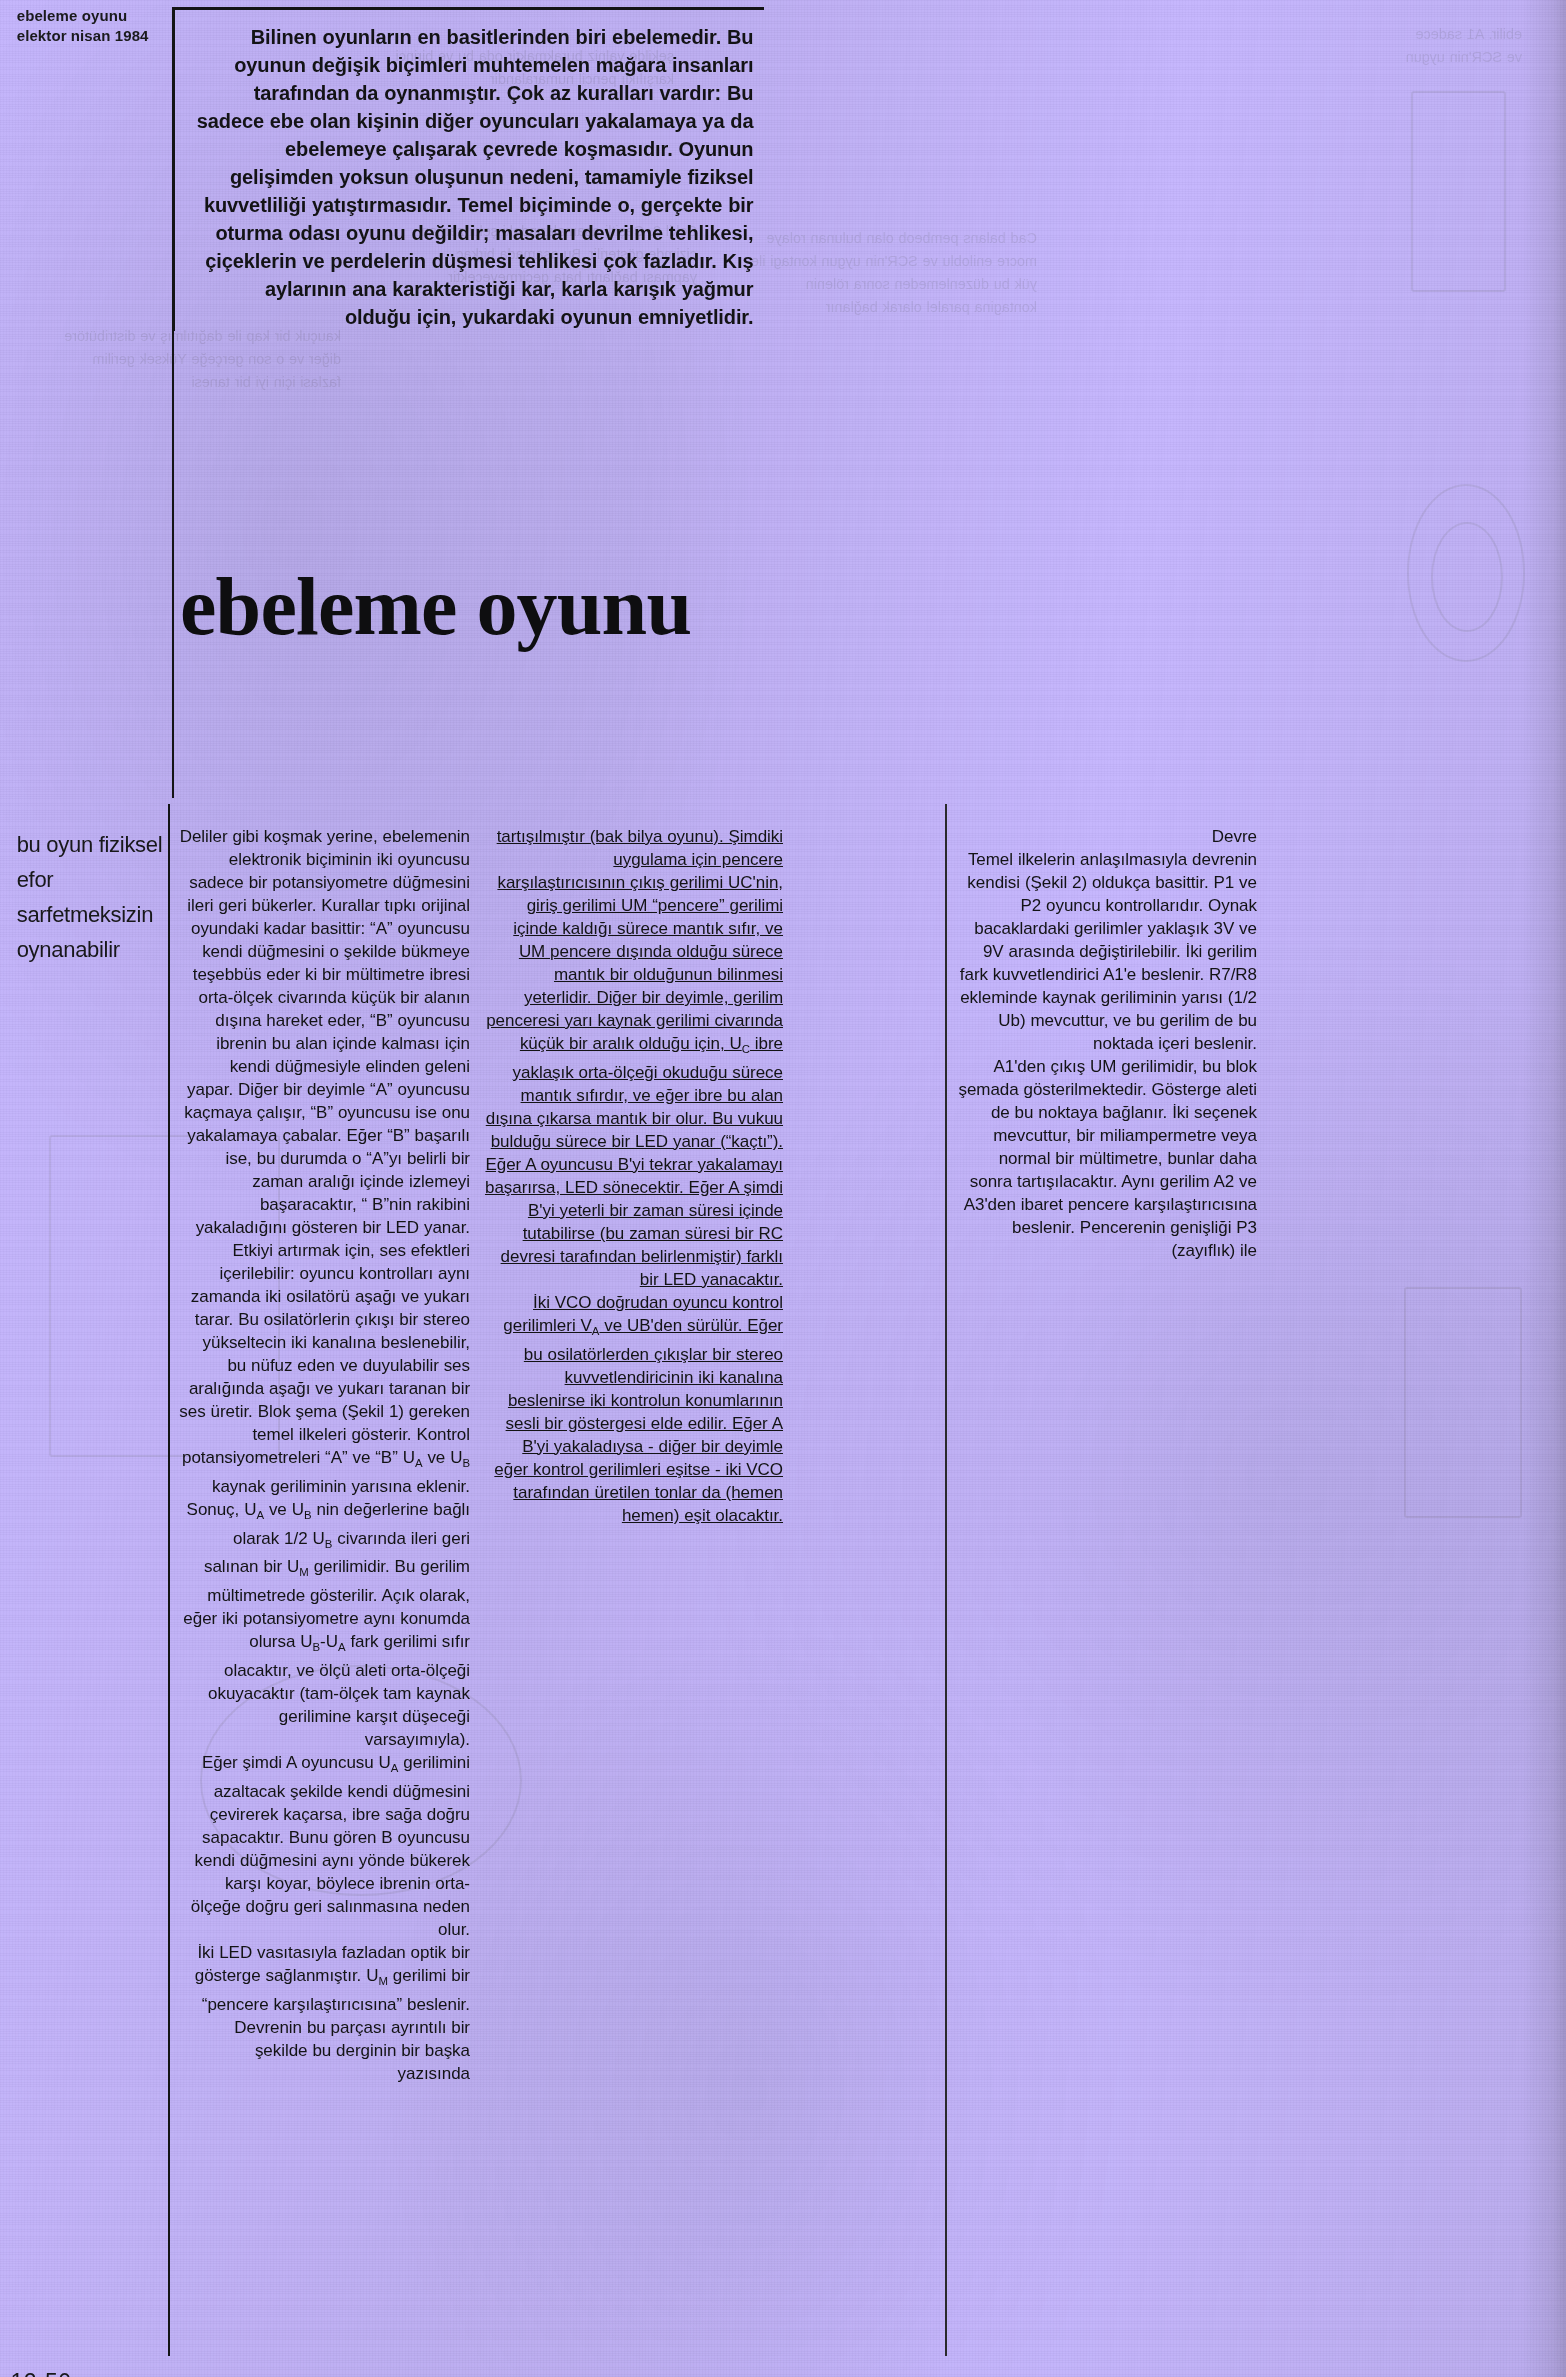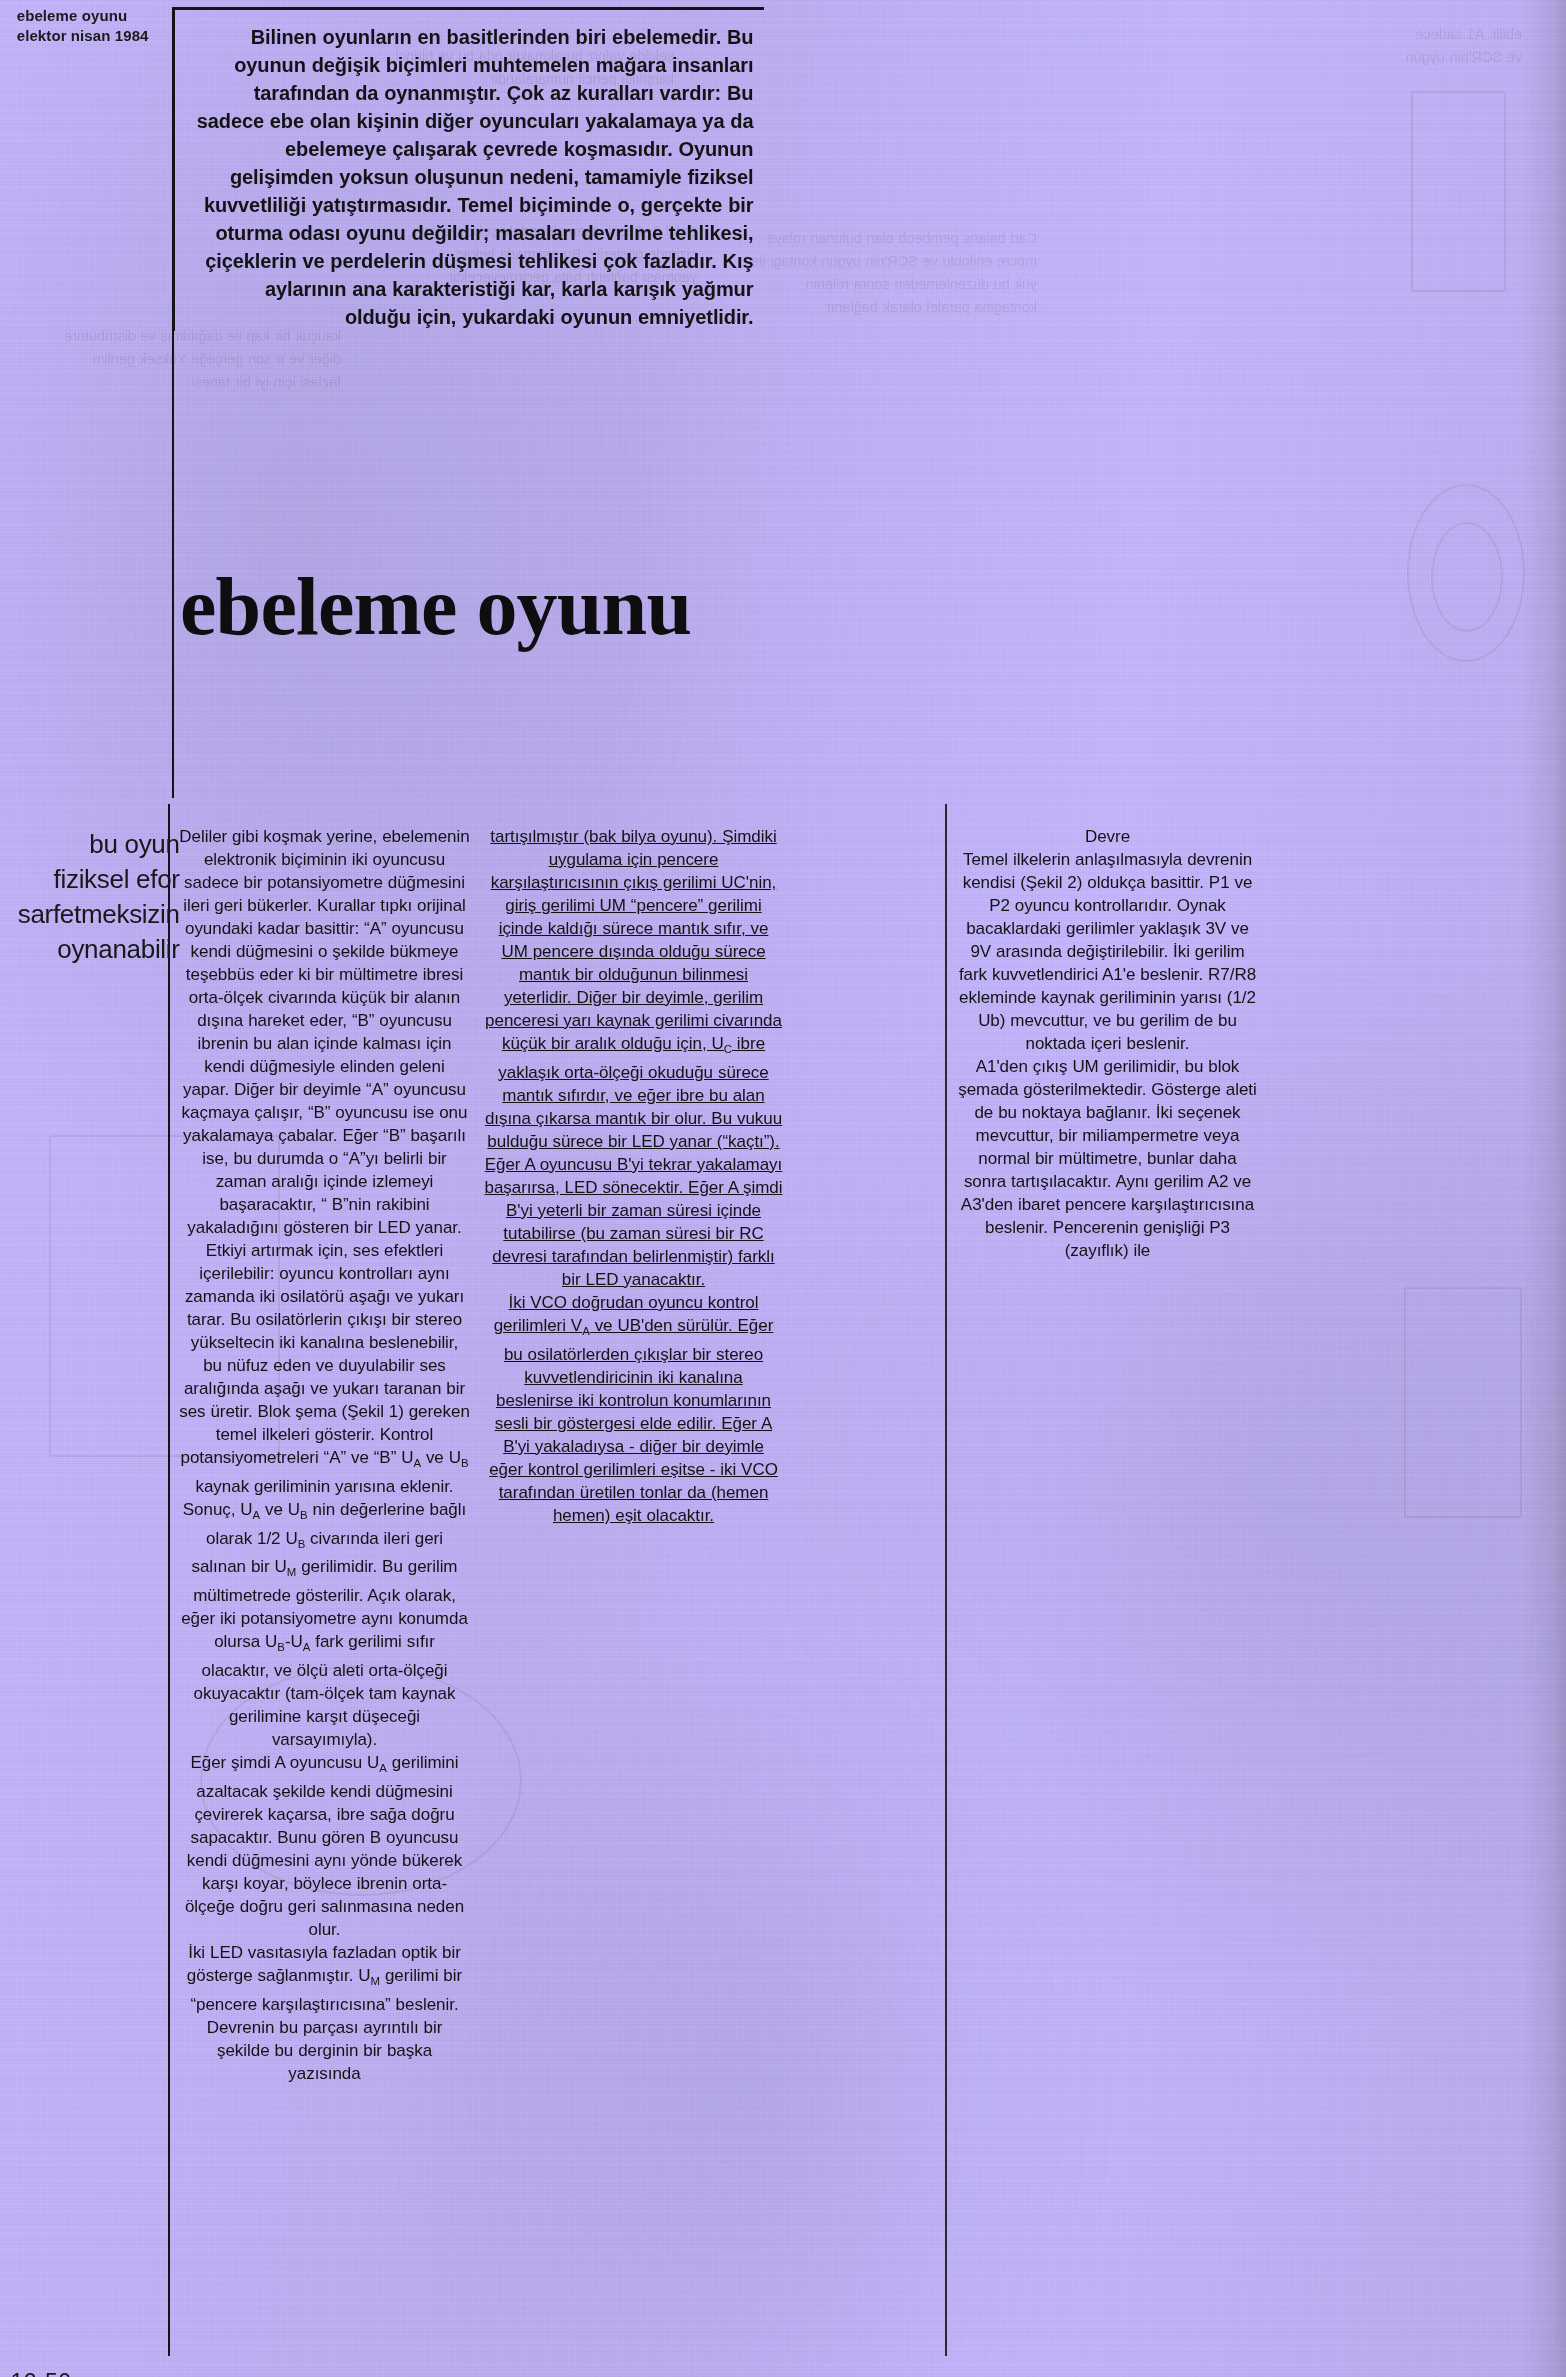--- a/index.html
+++ b/index.html
@@ -135,37 +135,36 @@
     white-space: nowrap;
   }
 
   
   .deck {
     position: absolute;
     left: 16.7px;
     top: 827px;
     width: 163px;
     z-index: 6;
-    font-size: 26px;
+    font-size: 22px;
     line-height: 35px;
     letter-spacing: -0.3px;
     color: #18181a;
     font-weight: 400;
-    text-align: right;
   }
 
   
   .col {
     position: absolute;
     z-index: 6;
     font-size: 17px;
     line-height: 23px;
     color: #131315;
     letter-spacing: -0.04px;
-    text-align: center;
+    text-align: right;
     word-spacing: 0.2px;
   }
   .col p { margin: 0; }
   .col p + p { margin-top: 0px; }
   .col .sub { font-size: 11.4px; vertical-align: -3.8px; letter-spacing: 0; }
   .col .sect {
     font-weight: 400;
     display: block;
   }
   #col-left  { left: 179px;  top: 825px; width: 291px; }

